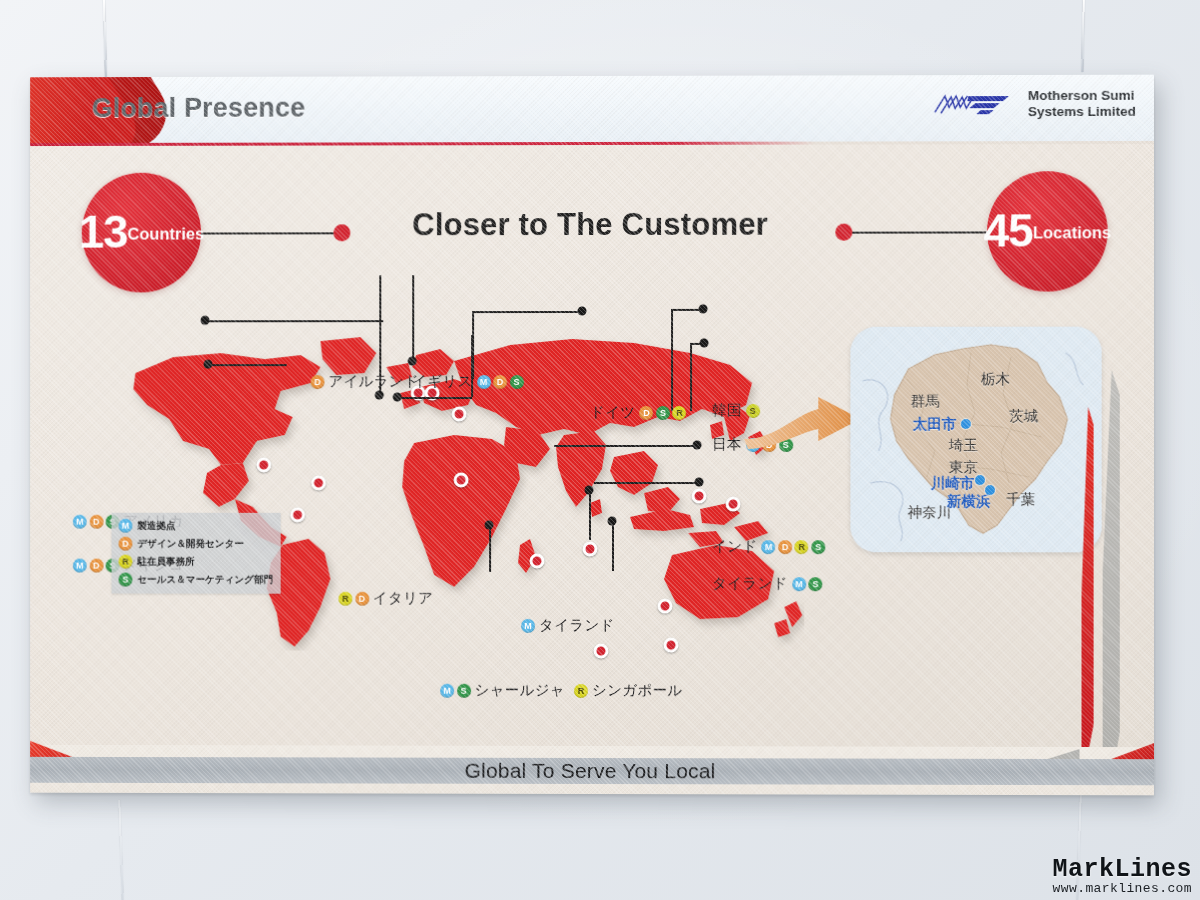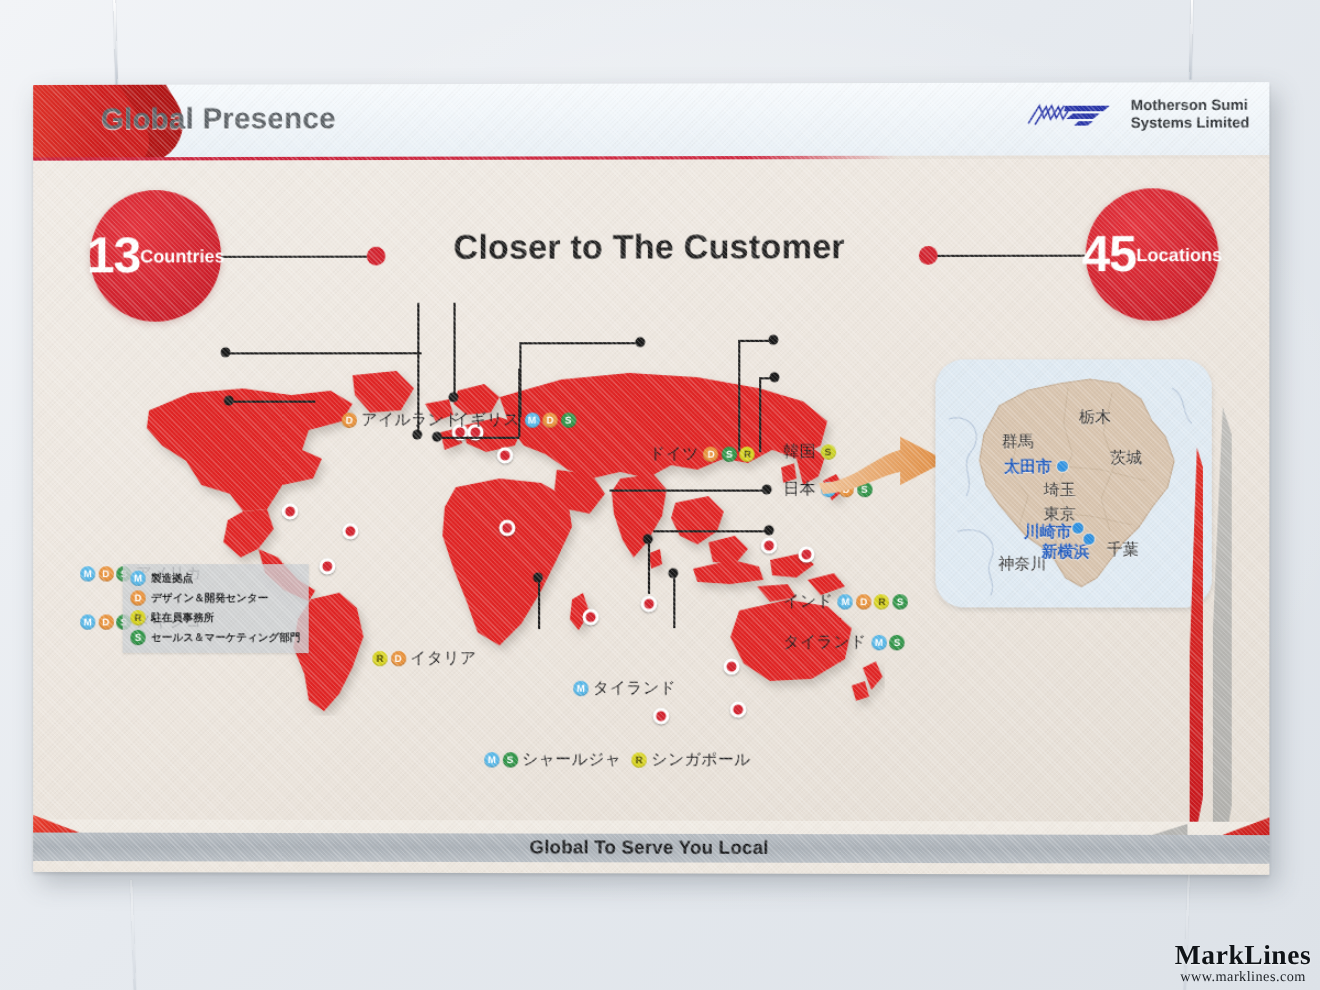--- a/index.html
+++ b/index.html
@@ -211,37 +211,37 @@
   .footer{
     position:absolute; left:0; bottom:0; width:100%; height:48px;
     background:linear-gradient(180deg,#f0ebe4,#ece6de);
   }
   .footer-bar{
     position:absolute; left:0; bottom:10px; width:100%; height:26px;
     background:linear-gradient(180deg,#b6bcc2 0%, #a9b0b7 50%, #b9bfc5 100%);
     display:flex; align-items:center; justify-content:center;
   }
   .footer-text{
-    font-size:17px; font-weight:bold; color:#17181a; letter-spacing:.2px;
+    font-size:21px; font-weight:normal; color:#17181a; letter-spacing:.2px;
   }
   .corner-red{
     position:absolute; width:90px; height:34px; bottom:18px;
     background:linear-gradient(145deg,#ea3a28,#c01318);
   }
   .corner-red.l{ left:0; clip-path:polygon(0 0, 100% 100%, 0 100%); }
   .corner-red.r{ right:0; clip-path:polygon(100% 0, 100% 100%, 0 100%); }
   .corner-grey{
     position:absolute; right:74px; bottom:24px; width:70px; height:22px;
     background:#b3b3b0; clip-path:polygon(100% 0,100% 100%,0 100%);
   }
 
   
   .watermark{
-    position:absolute; right:8px; bottom:4px; text-align:center;
-    font-family:Liberation Serif, serif;
+    position:absolute; right:8px; bottom:4px; text-align:right;
+    font-family:Liberation Mono, monospace;
     margin-left:21px;
   }
   .wm-main{
     font-size:25px; font-weight:bold; color:#101418; letter-spacing:.5px;
     text-shadow:0 1px 2px rgba(255,255,255,.75);
   }
   .wm-sub{ font-size:13px; color:#1b1f24; letter-spacing:.4px; margin-top:-3px;}
 </style>
 </head>
 <body>

